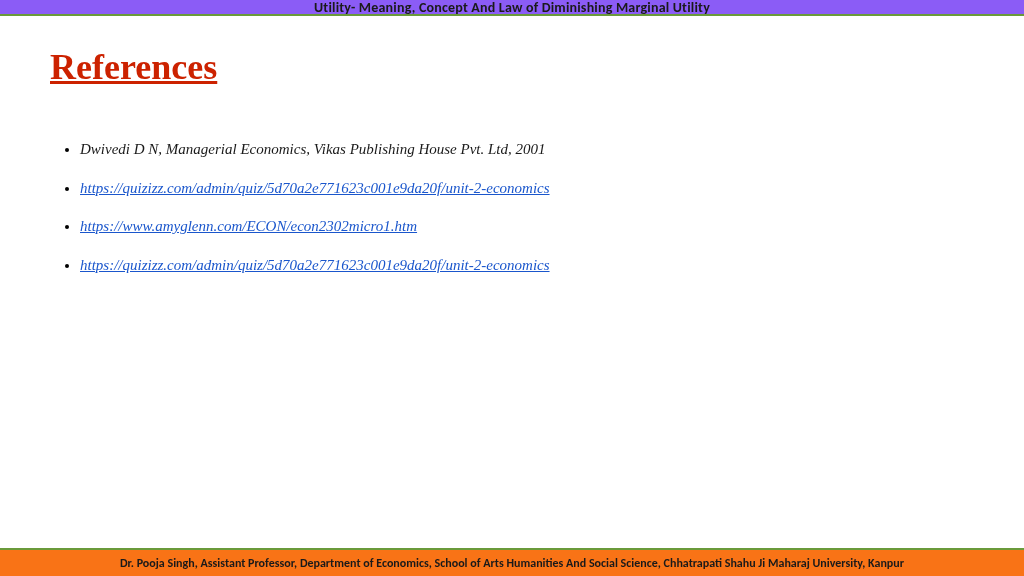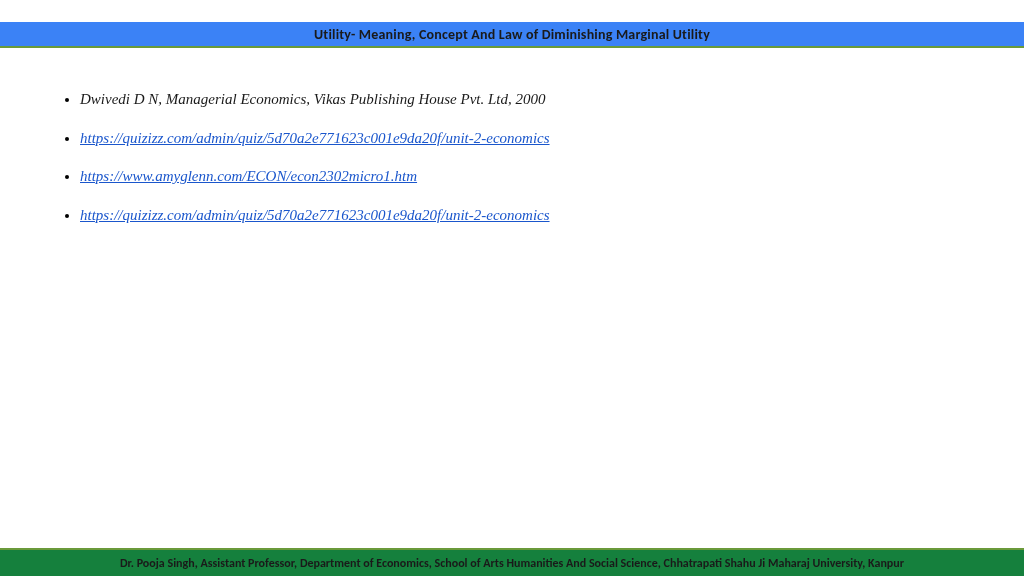--- a/index.html
+++ b/index.html
@@ -11,28 +11,27 @@
     body {
       width: 1024px;
       height: 576px;
       font-family: Georgia, 'Times New Roman', serif;
       background: #ffffff;
       overflow: hidden;
       position: relative;
     }
 
     .header-bar {
-      background-color: #3b82f6;
+      background-color: #8b5cf6;
       width: 100%;
-      height: 26px;
+      height: 16px;
       display: flex;
       align-items: center;
       justify-content: center;
       border-bottom: 2px solid #6a9a3a;
-      margin-top: 22px;
     }
 
     .header-title {
       font-size: 14px;
       font-weight: bold;
       color: #1a1a1a;
       font-family: Calibri, Arial, sans-serif;
       letter-spacing: 0.2px;
     }
 
@@ -77,21 +76,21 @@
       font-family: Liberation Serif, serif;
       font-size: 15px;
       cursor: pointer;
     }
 
     .footer-bar {
       position: absolute;
       bottom: 0;
       left: 0;
       width: 100%;
-      background-color: #15803d;
+      background-color: #f97316;
       height: 28px;
       display: flex;
       align-items: center;
       justify-content: center;
       border-top: 2px solid #6a9a3a;
     }
 
     .footer-text {
       font-size: 12px;
       font-weight: bold;
@@ -101,24 +100,25 @@
     }
   </style>
 </head>
 <body>
 
 <div class="header-bar">
   <span class="header-title">Utility- Meaning, Concept And Law of Diminishing Marginal Utility</span>
 </div>
 
 <div class="main-content">
+  <div class="references-heading">References</div>
 
   <ul class="references-list">
     <li>
-      <span class="ref-text">Dwivedi D N, Managerial Economics, Vikas Publishing House Pvt. Ltd, 2000</span>
+      <span class="ref-text">Dwivedi D N, Managerial Economics, Vikas Publishing House Pvt. Ltd, 2001</span>
     </li>
     <li>
       <a class="ref-link" href="#">https://quizizz.com/admin/quiz/5d70a2e771623c001e9da20f/unit-2-economics</a>
     </li>
     <li>
       <a class="ref-link" href="#">https://www.amyglenn.com/ECON/econ2302micro1.htm</a>
     </li>
     <li>
       <a class="ref-link" href="#">https://quizizz.com/admin/quiz/5d70a2e771623c001e9da20f/unit-2-economics</a>
     </li>

